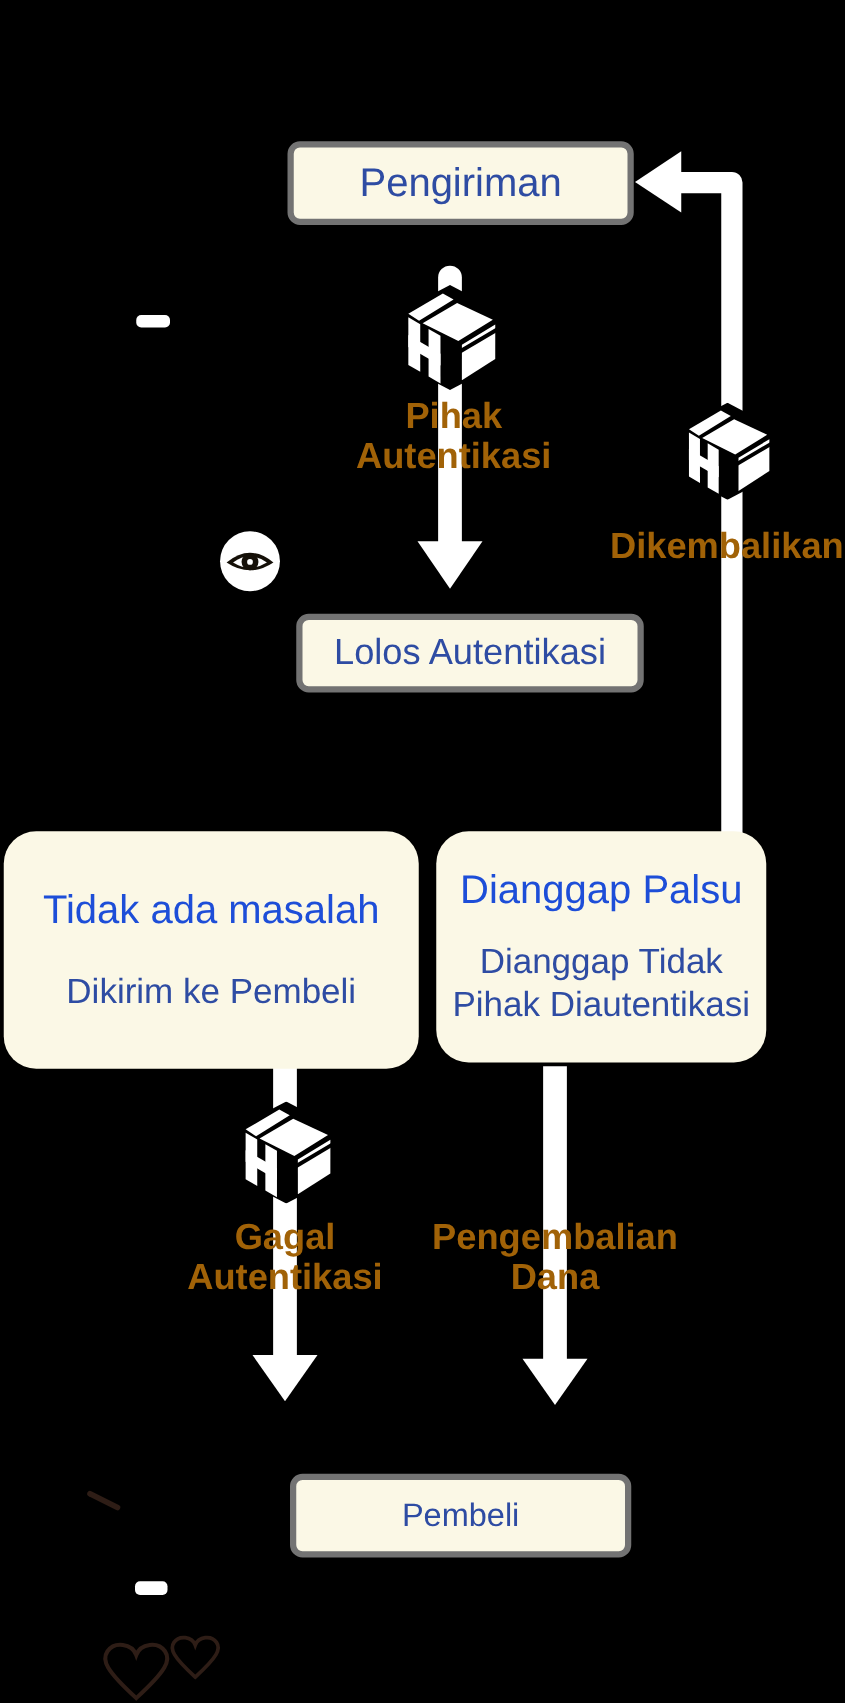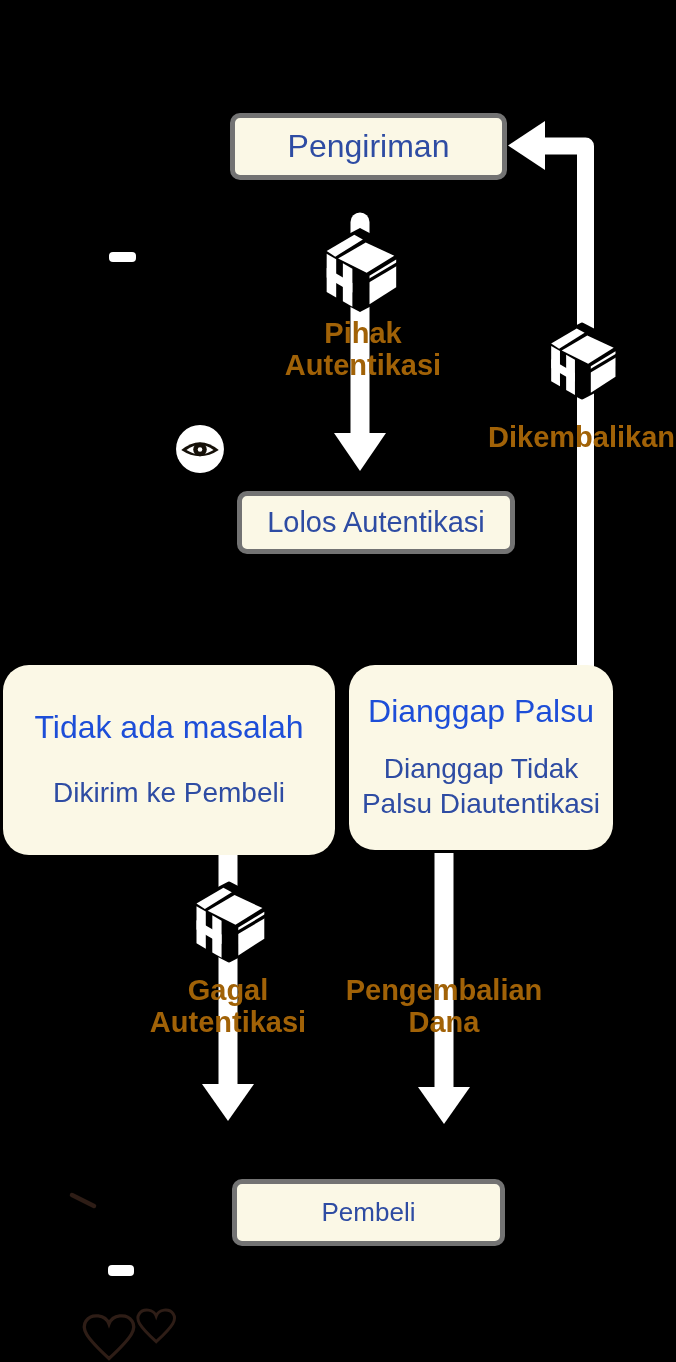--- a/index.html
+++ b/index.html
@@ -111,21 +111,21 @@
     <span style="font-size:26px">Pembeli</span>
   </div>
 
   <div class="card" style="left:3px;top:665px;width:332px;height:190px;gap:30px">
     <div class="title">Tidak ada masalah</div>
     <div class="subtitle">Dikirim ke Pembeli</div>
   </div>
 
   <div class="card" style="left:349px;top:665px;width:264px;height:185px;gap:22px">
     <div class="title">Dianggap Palsu</div>
-    <div class="subtitle">Dianggap Tidak Palsu Diautentikasi</div>
+    <div class="subtitle">Dianggap Tidak Pihak Diautentikasi</div>
   </div>
 
   <div class="edge-label" style="left:263px;top:317px;width:200px">Pihak Autentikasi</div>
 
   <div class="edge-label" style="left:488px;top:421px;white-space:nowrap">Dikembalikan</div>
 
   <div class="edge-label" style="left:344px;top:974px;width:200px">Pengembalian Dana</div>
 
   <div class="edge-label" style="left:128px;top:974px;width:200px">Gagal Autentikasi</div>
 

